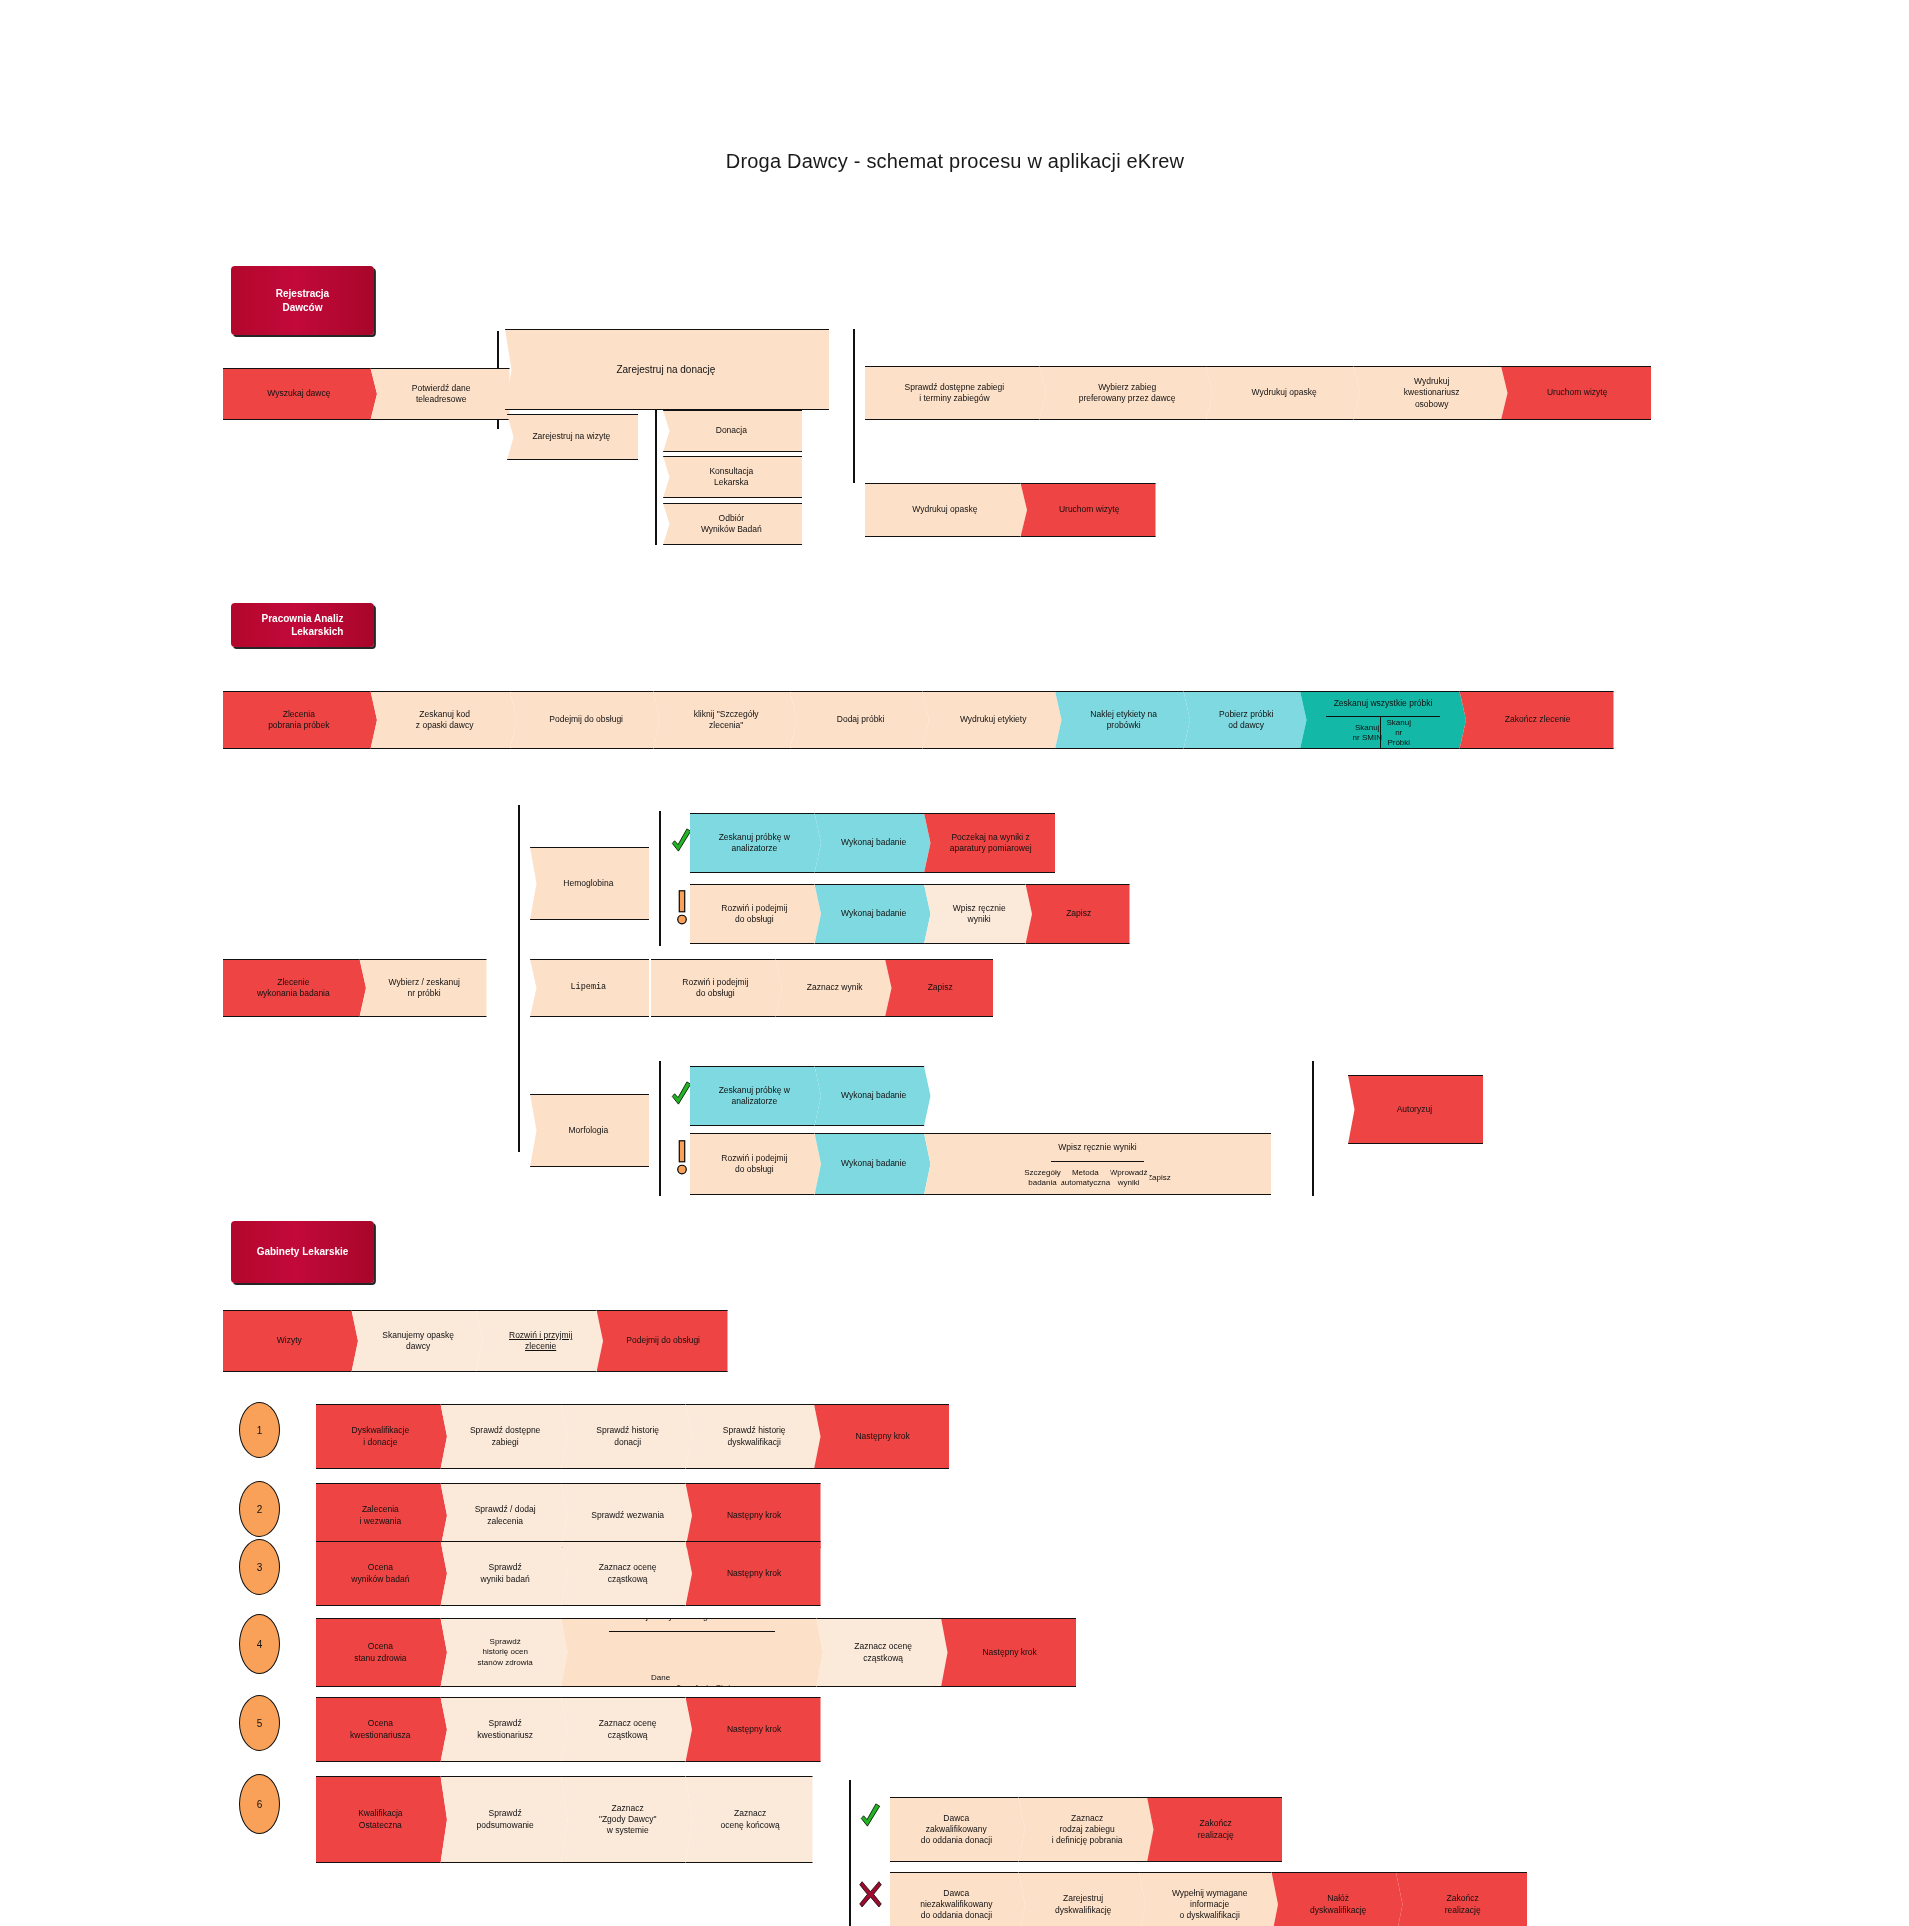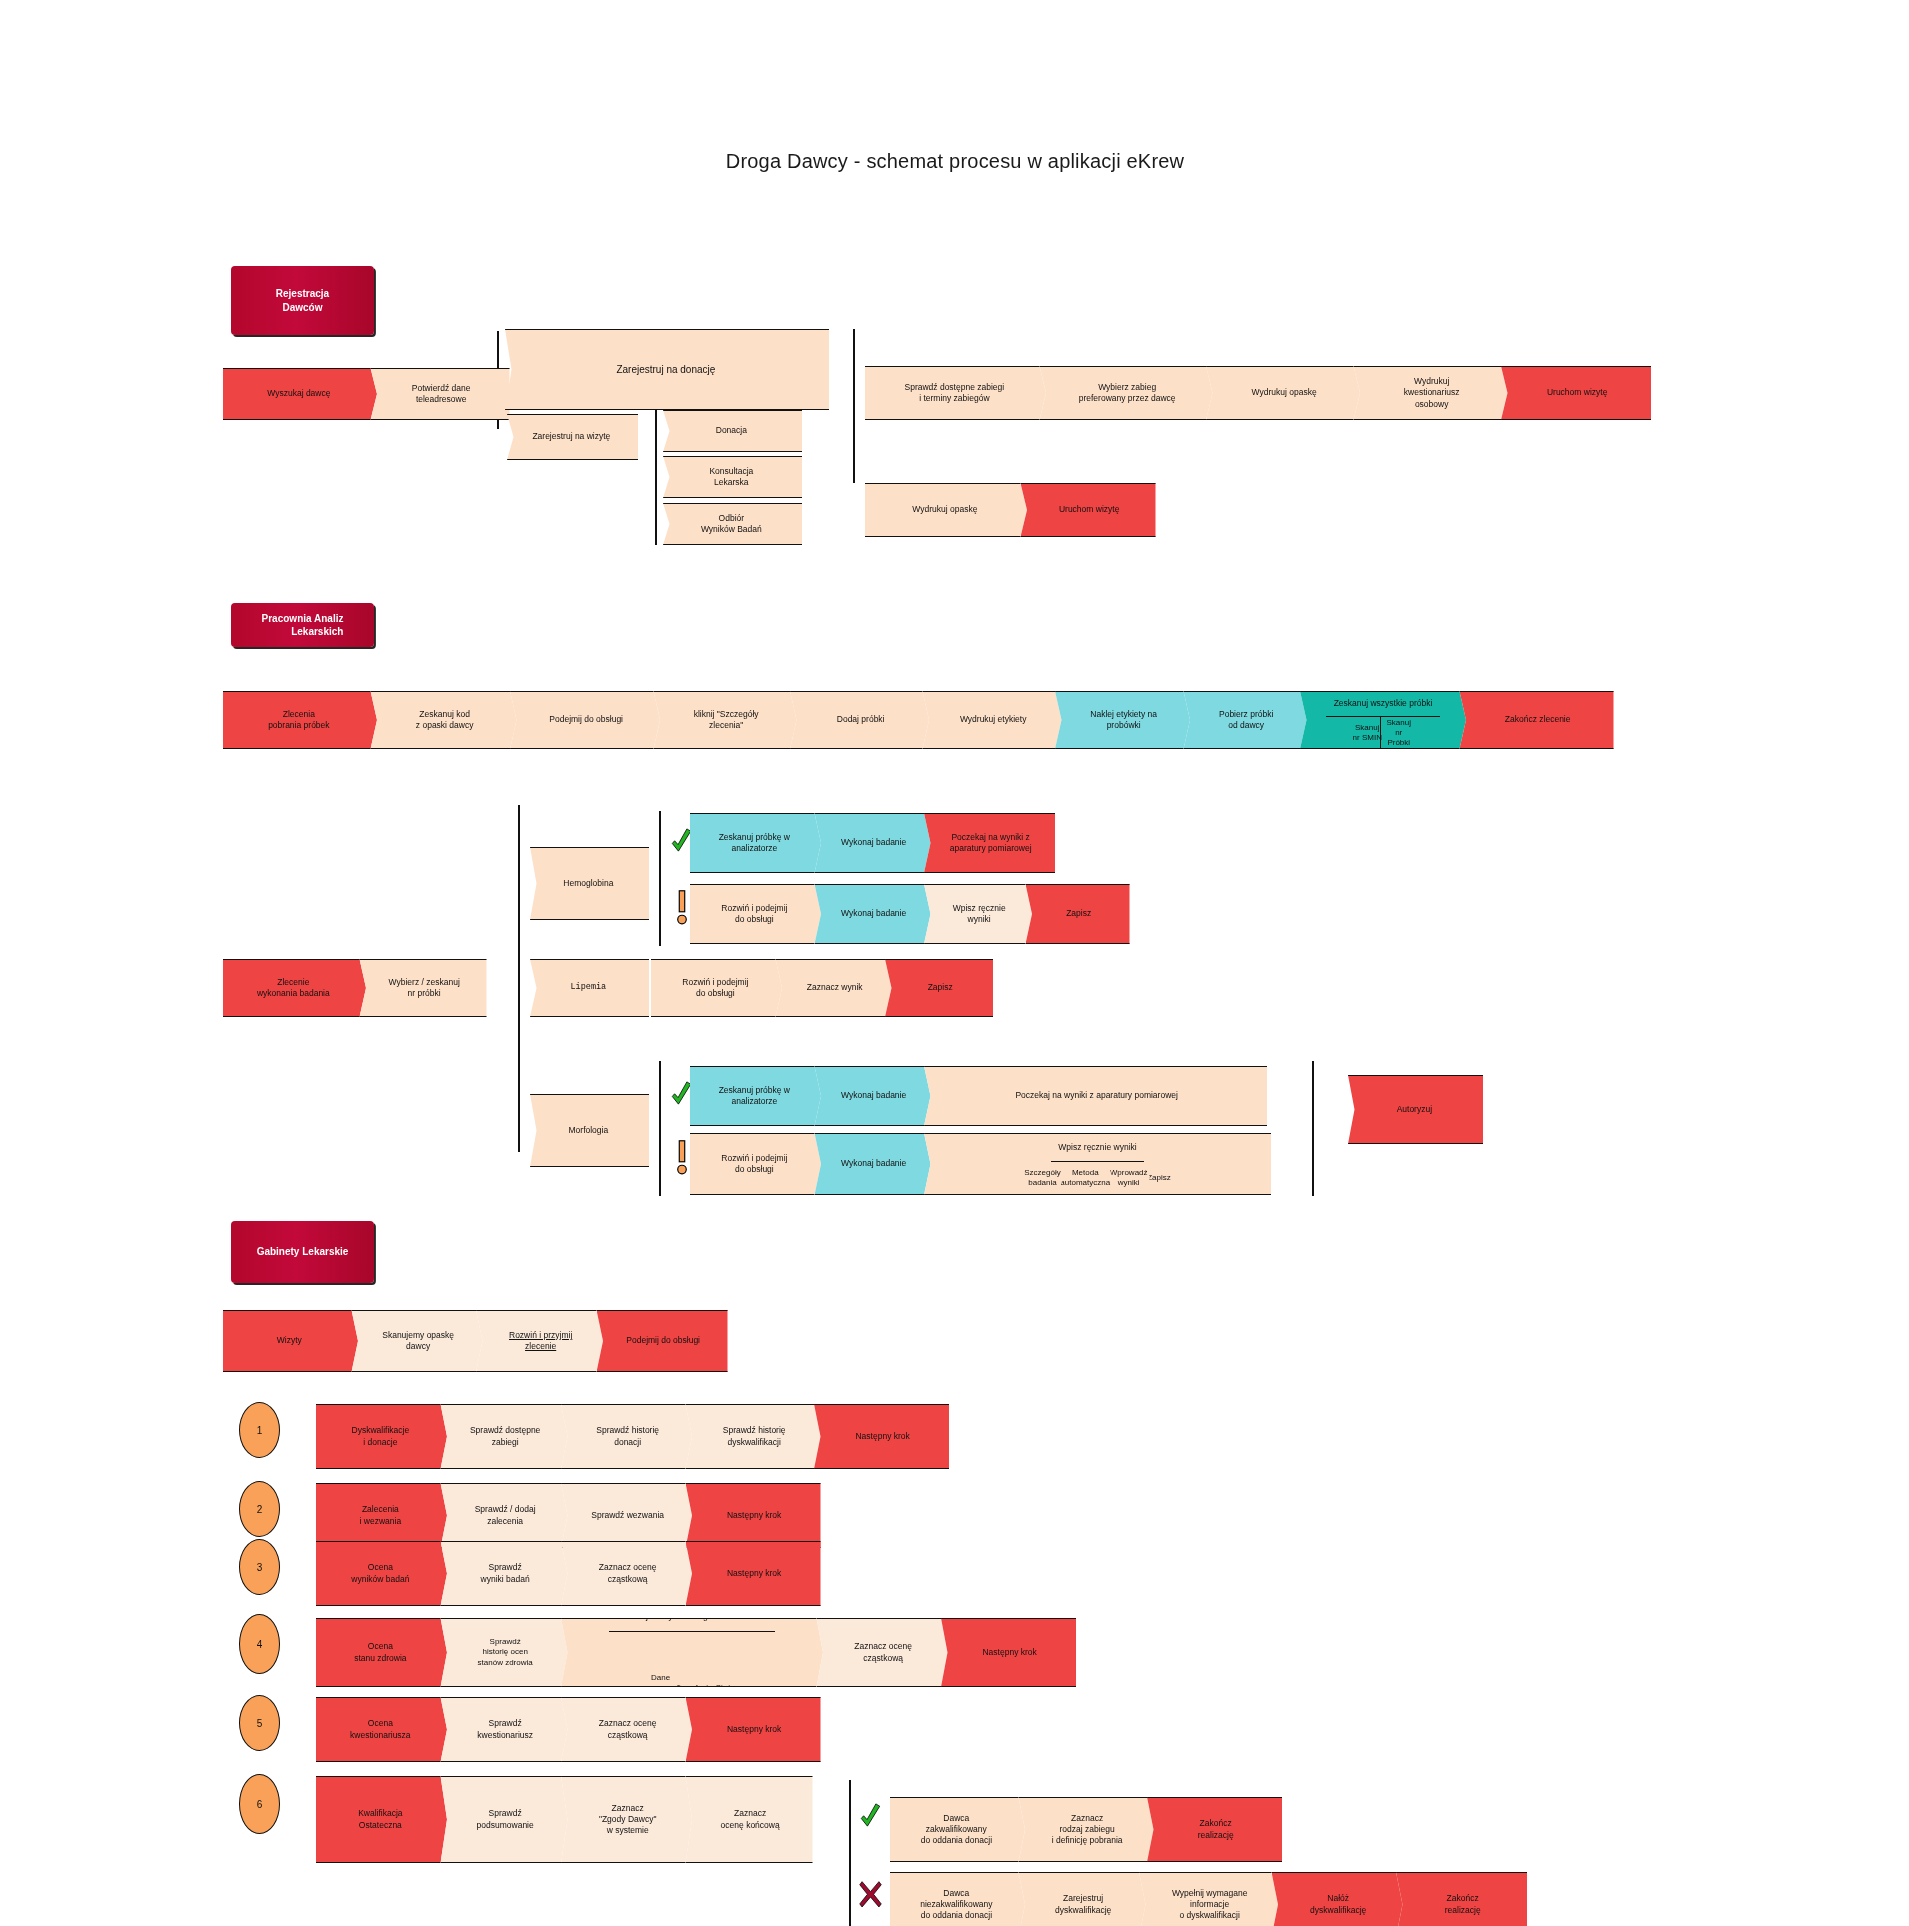--- a/index.html
+++ b/index.html
@@ -200,21 +200,20 @@
   <div class="vline" style="left:659px;top:1061px;height:135px;"></div>
 
   <div class="ico" style="left:670px;top:1081px;width:23px;height:29px;">
     <svg width="23" height="29" viewBox="0 0 60 75">
         <path d="M6 40 L22 60 L54 8 L44 2 L21 43 L12 33 Z" fill="#22b422" stroke="#000" stroke-width="2"></path>
       </svg>
   </div>
   <div class="band" style="left:690px;top:1066px;height:60px;">
     <div class="cell first cyan" style="width:131px;">Zeskanuj próbkę w<br>analizatorze</div>
     <div class="cell cyan" style="width:116px;">Wykonaj badanie</div>
-    <div class="cell last" style="width:343px;">Poczekaj na wyniki z aparatury pomiarowej</div>
   </div>
 
   <div class="ico" style="left:675px;top:1140px;width:14px;height:35px;">
     <svg width="14" height="35" viewBox="0 0 36 90">
       <rect x="11" y="2" width="14" height="54" fill="#f9a158" stroke="#000" stroke-width="3"></rect>
       <circle cx="18" cy="76" r="11" fill="#f9a158" stroke="#000" stroke-width="3"></circle>
     </svg>
   </div>
   <div class="band" style="left:690px;top:1133px;height:62px;">
     <div class="cell first" style="width:131px;">Rozwiń i podejmij<br>do obsługi</div>

